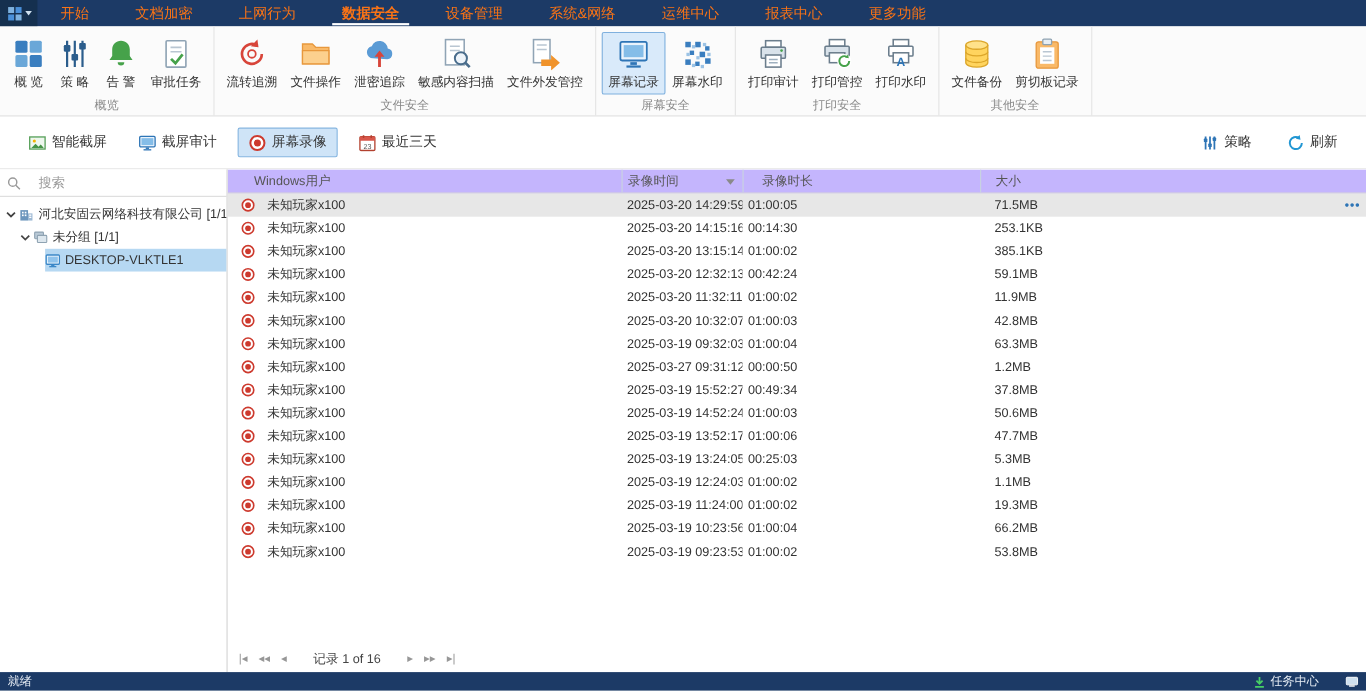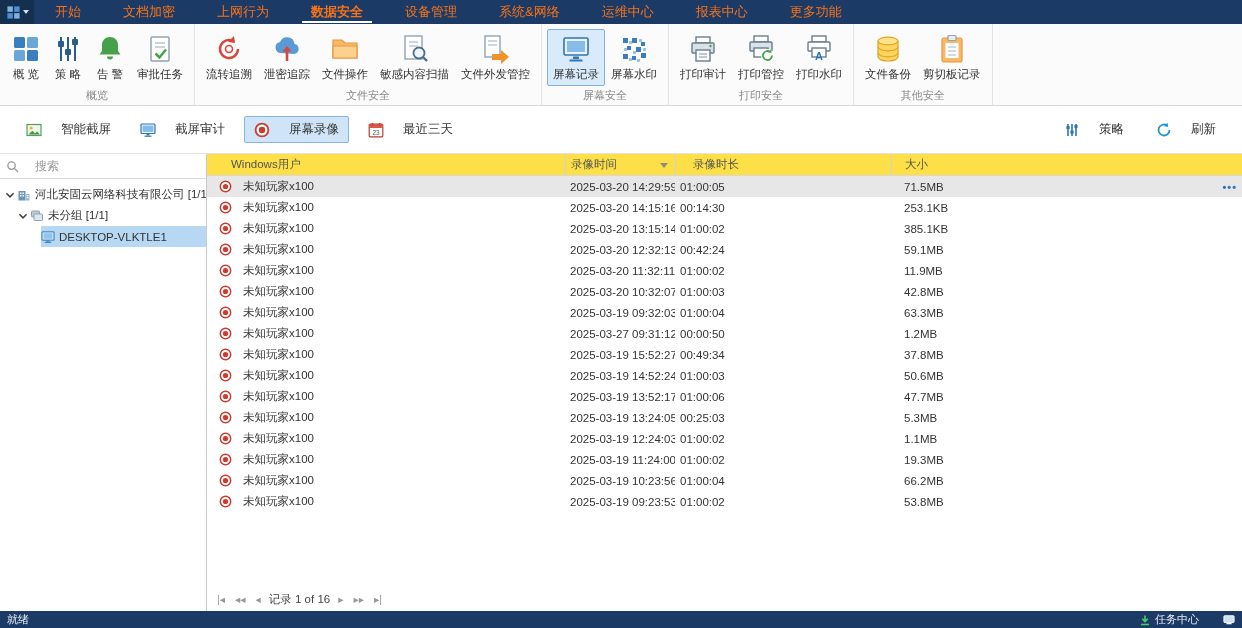--- a/index.html
+++ b/index.html
@@ -24,21 +24,21 @@
 .ritem{display:flex;flex-direction:column;align-items:center;padding:4px 5px 3px;border:1px solid transparent;border-radius:2px;cursor:default}
 .ritem.active{background:#d9eafa;border-color:#7fb0de}
 .ricon{width:30px;height:30px}
 .rlabel{font-size:11.5px;color:#333;margin-top:3px;white-space:nowrap}
 .rgroup-label{position:absolute;bottom:2px;left:0;right:0;text-align:center;font-size:11px;color:#888;white-space:nowrap}
 
 
 .toolbar{height:48px;background:#fff;display:flex;align-items:center;padding:0 16px;flex:none;border-bottom:1px solid #e3e3e3}
 .tb-left{display:flex;align-items:center;gap:9px}
 .tb-right{margin-left:auto;display:flex;align-items:center;gap:12px}
-.tb-btn{display:flex;align-items:center;gap:19px;font-size:12.5px;color:#333;padding:4px 9px;border:1px solid transparent;border-radius:2px;cursor:default;white-space:nowrap}
+.tb-btn{display:flex;align-items:center;gap:5px;font-size:12.5px;color:#333;padding:4px 9px;border:1px solid transparent;border-radius:2px;cursor:default;white-space:nowrap}
 .tb-btn.active{background:#cfe4f7;border-color:#85b5e0}
 .bicon{width:16px;height:16px}
 
 
 .content{flex:1;display:flex;min-height:0}
 .sidebar{width:207px;flex:none;border-right:1px solid #c9c9c9;display:flex;flex-direction:column;background:#fff}
 .search-row{height:25px;border-bottom:1px solid #dcdcdc;display:flex;align-items:center;padding:0 6px;gap:16px;flex:none}
 .sicon{width:13px;height:13px;flex:none}
 .search-input{border:none;outline:none;flex:1;font-size:12px;color:#333;font-family:inherit;background:transparent}
 .search-input::placeholder{color:#999}
@@ -48,21 +48,21 @@
 .ticon{width:14px;height:14px;flex:none;margin-right:4px}
 .tcontent{display:flex;align-items:center;flex:1;height:100%;min-width:0}
 .tnode.lvl0{padding-left:4px}
 .tnode.lvl1{padding-left:17px}
 .tnode.lvl2{padding-left:41px}
 .tnode.selected .tcontent{background:#b6d8f2}
 .tlabel{white-space:nowrap;overflow:hidden}
 
 
 .main{flex:1;display:flex;flex-direction:column;min-width:0;background:#fff;overflow:hidden}
-.thead{height:22px;background:#fde047;border-bottom:1px solid #d8d8d8;display:flex;flex:none;color:#555;font-size:11.5px}
+.thead{height:22px;background:#c4b5fd;border-bottom:1px solid #d8d8d8;display:flex;flex:none;color:#555;font-size:11.5px}
 .th{display:flex;align-items:center;border-left:1px solid #c9d4df;position:relative;cursor:default}
 .th:first-child{border-left:none}
 .th-0{width:358px;padding-left:24px}
 .th-1{width:110px;padding-left:5px}
 .th-2{width:216px;padding-left:17px}
 .th-3{flex:1;padding-left:13px}
 .sort-arrow{position:absolute;right:7px;top:50%;margin-top:-2px;width:0;height:0;border-left:4px solid transparent;border-right:4px solid transparent;border-top:5px solid #8a8a8a;cursor:pointer}
 .tbody{flex:none}
 .trow{height:21px;display:flex;align-items:flex-start;font-size:11.5px;color:#333;position:relative;cursor:default}
 .trow.selected{background:#e7e7e7}
@@ -70,21 +70,21 @@
 .td-user{width:358px;padding-left:12px}
 .rec{width:13px;height:13px;flex:none}
 .td-user .rec{margin-right:11px}
 .td-time{width:110px;padding-left:5px}
 .td-duration{width:216px;padding-left:5px}
 .td-size{flex:1;padding-left:13px}
 .more{position:absolute;right:5px;top:0;height:100%;display:flex;align-items:center;color:#2e75b6;font-weight:bold;letter-spacing:1px;font-size:11px;cursor:pointer}
 .filler{flex:1}
 .pagination{height:24px;flex:none;display:flex;align-items:center;padding-left:6px;color:#555;font-size:12px;gap:2px}
 .pg-btn{color:#979797;padding:0 4px;font-size:10.5px;cursor:default}
-.pg-label{margin:0 2px;color:#444;font-size:11.5px}
+.pg-label{margin:0 18px;color:#444;font-size:11.5px}
 
 
 .statusbar{height:17px;background:#1c3a66;color:#e8eef5;display:flex;align-items:center;font-size:11px;padding:0 7px;flex:none}
 .sb-right{margin-left:auto;display:flex;align-items:center;gap:24px}
 .sb-item{display:flex;align-items:center;gap:4px}
 .sb-ic{width:12px;height:12px}
 
 .icon{display:block;flex:none}
 .icon svg,.lg svg,.sicon svg,.twisty svg,.sb-ic svg{width:100%;height:100%;display:block}
 </style>
@@ -179,35 +179,35 @@
                 <path d="M24 15a9 9 0 1 1-4-7.5" fill="none" stroke="#d8453a" stroke-width="2.4"></path>
                 <path d="M20 2l1 7-7-1z" fill="#d8453a"></path>
                 <circle cx="15" cy="15" r="3.5" fill="none" stroke="#d8453a" stroke-width="1.6"></circle>
               </svg>
             </span>
             <div class="rlabel">流转追溯</div>
           </div>
           <div class="ritem">
             <span class="icon ricon">
               <svg viewBox="0 0 30 30">
+                <path d="M3 6h9l3 3h12v15H3z" fill="#f9b968" stroke="#e8983c" stroke-width="1.2"></path>
+                <path d="M3 12h24v12H3z" fill="#fcd08e" stroke="#e8983c" stroke-width="1.2"></path>
+              </svg>
+            </span>
+            <div class="rlabel">文件操作</div>
+          </div>
+          <div class="ritem">
+            <span class="icon ricon">
+              <svg viewBox="0 0 30 30">
                 <path d="M9 19a5.5 5.5 0 0 1-1-10.9A7.5 7.5 0 0 1 22.5 10 5 5 0 0 1 22 19.9z" fill="#5b9bd5"></path>
                 <path d="M15 27V15" stroke="#d8453a" stroke-width="2.6"></path>
                 <path d="M15 12l-4.5 5.5h9z" fill="#d8453a"></path>
               </svg>
             </span>
             <div class="rlabel">泄密追踪</div>
-          </div>
-          <div class="ritem">
-            <span class="icon ricon">
-              <svg viewBox="0 0 30 30">
-                <path d="M3 6h9l3 3h12v15H3z" fill="#f9b968" stroke="#e8983c" stroke-width="1.2"></path>
-                <path d="M3 12h24v12H3z" fill="#fcd08e" stroke="#e8983c" stroke-width="1.2"></path>
-              </svg>
-            </span>
-            <div class="rlabel">文件操作</div>
           </div>
           <div class="ritem">
             <span class="icon ricon">
               <svg viewBox="0 0 30 30">
                 <rect x="5" y="2" width="17" height="23" fill="#fff" stroke="#90a4b5" stroke-width="1.4"></rect>
                 <line x1="9" y1="8" x2="18" y2="8" stroke="#b9c6d2" stroke-width="1.4"></line>
                 <line x1="9" y1="12" x2="18" y2="12" stroke="#b9c6d2" stroke-width="1.4"></line>
                 <circle cx="19" cy="19" r="5.5" fill="#eef4fa" stroke="#4a6d8c" stroke-width="1.8"></circle>
                 <line x1="23" y1="23" x2="27" y2="27" stroke="#4a6d8c" stroke-width="2.4"></line>
               </svg>

